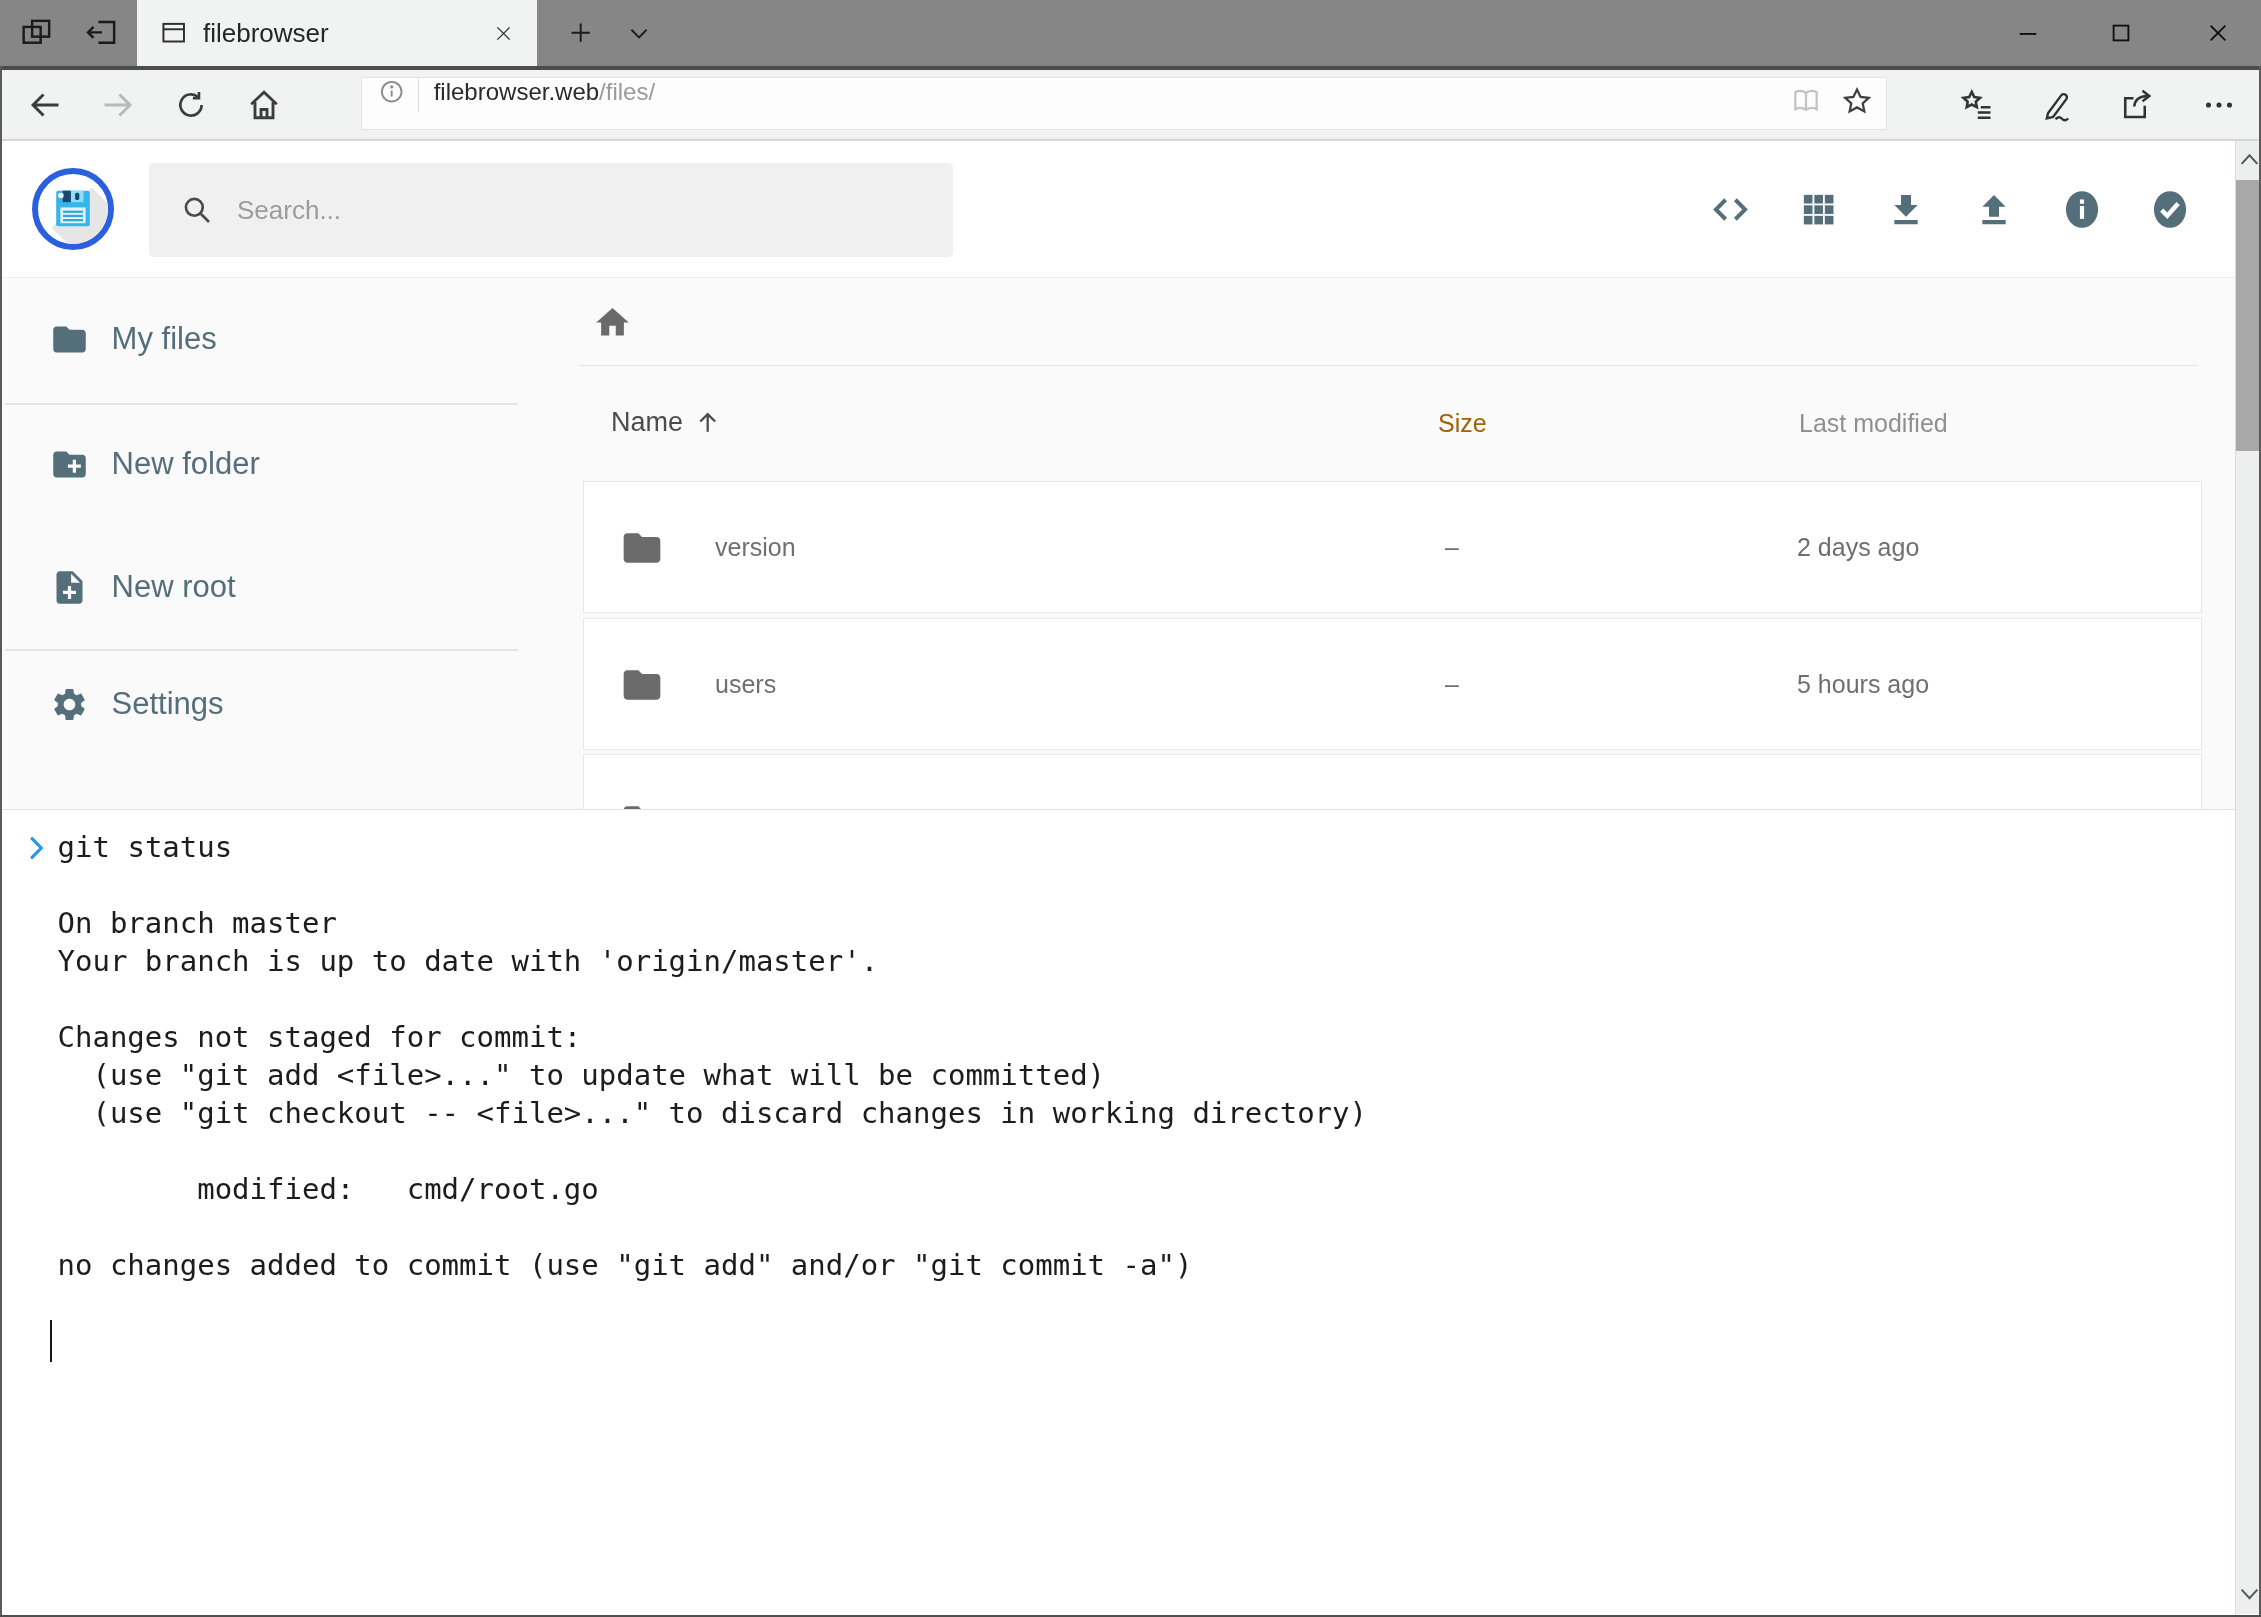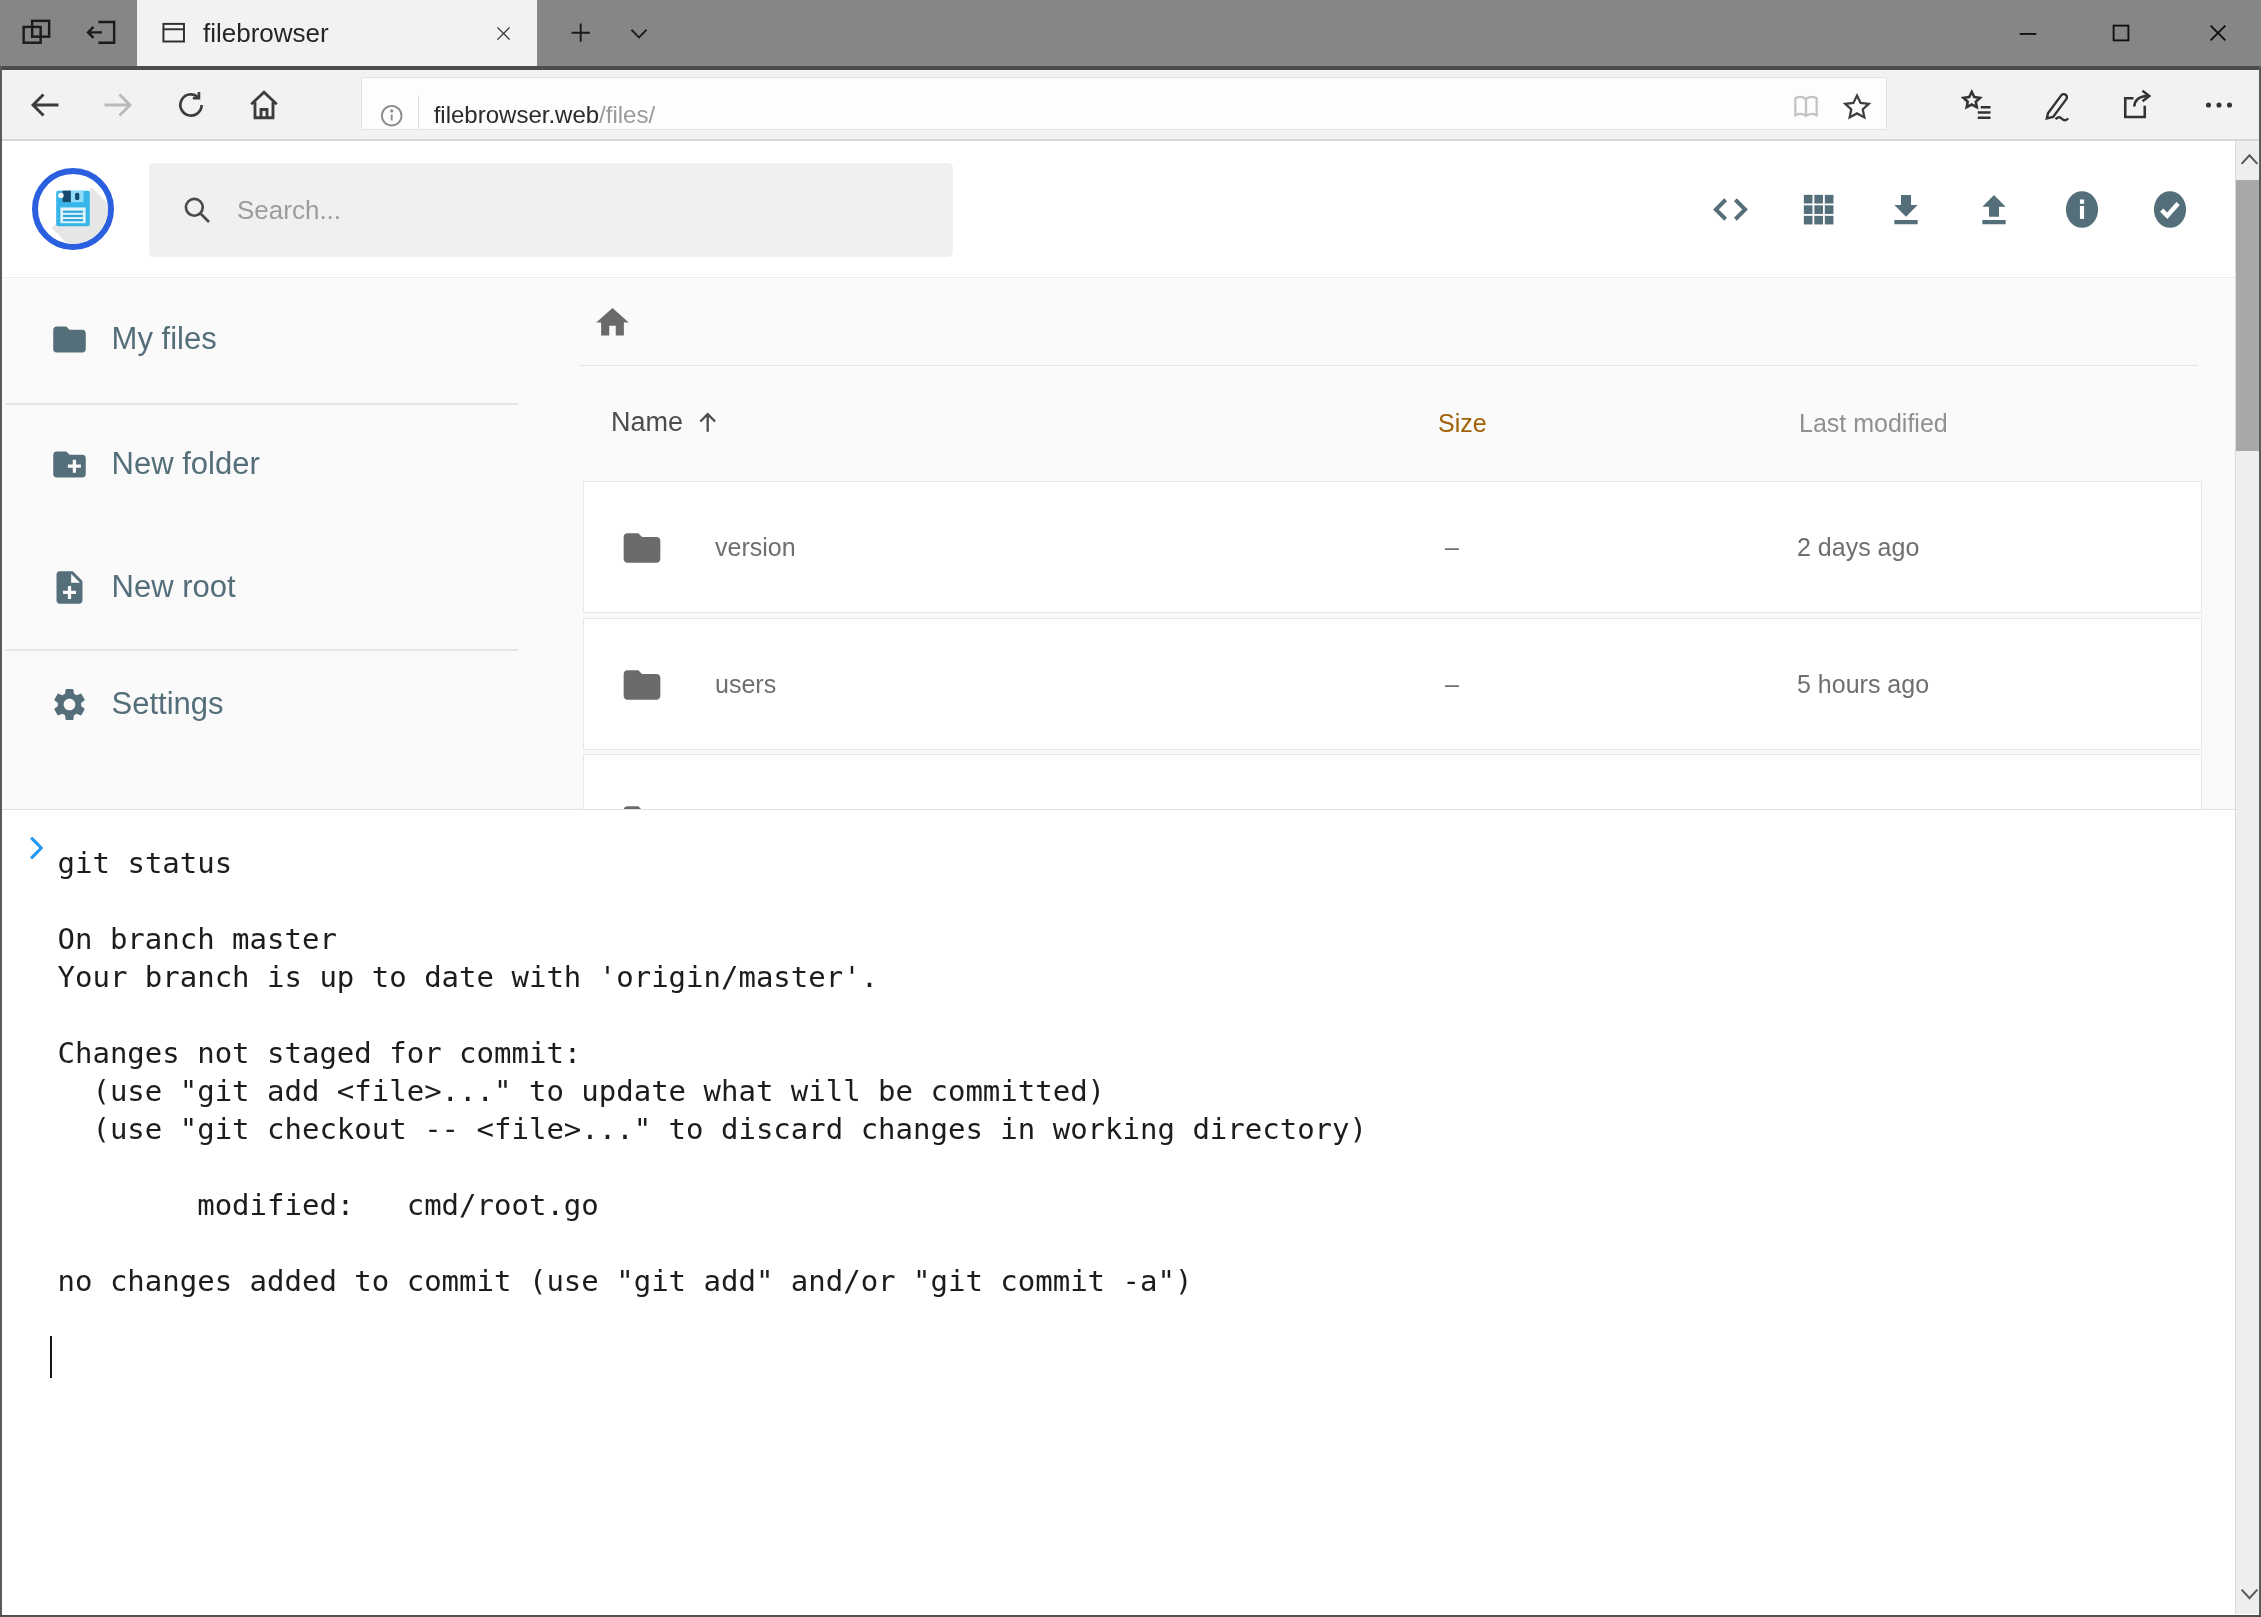--- a/index.html
+++ b/index.html
@@ -22,21 +22,21 @@
   .win-max { left:2084px; width:74px; }
   .win-close { left:2180px; width:76px; }
   .titlebar-edge { position:absolute; left:0; top:66px; width:2261px; height:4px; background:#4c4c4c; }
 
   
   .toolbar { position:absolute; left:0; top:70px; width:2261px; height:69px; background:#f1f2f2; display:flex; align-items:center; }
   .toolbar-border { position:absolute; left:0; top:139px; width:2261px; height:2.4px; background:#d7d7d7; }
   .nav-btn { width:73px; height:69px; display:flex; align-items:center; justify-content:center; color:#3c3c3c; flex:none; }
   .nav-btn.disabled { color:#b9b9b9; }
   .nav-group { display:flex; margin-left:8px; }
-  .url-field { position:absolute; left:361px; top:7.3px; width:1526px; height:53px; background:#fdfdfd; border:0.8px solid #e3e3e3; display:flex; align-items:flex-end; }
+  .url-field { position:absolute; left:361px; top:7.3px; width:1526px; height:53px; background:#fdfdfd; border:0.8px solid #e3e3e3; display:flex; align-items:flex-start; }
   .url-info { margin:0 13px 0 16px; color:#8a8a8a; }
   .url-sep { width:0.8px; height:34px; background:#dedede; margin-right:14.5px; }
   .url-text { font-size:24px; flex:1; white-space:nowrap; overflow:hidden; }
   .url-host { color:#2b2b2b; }
   .url-path { color:#9a9a9a; }
   .field-icon { width:45px; height:45px; display:flex; align-items:center; justify-content:center; margin-right:6.5px; }
   .book { color:#c3c3c3; }
   .star { color:#3f3f3f; }
   .bar-btn { position:absolute; top:0; width:78px; height:69px; display:flex; align-items:center; justify-content:center; color:#333; }
   .hub-btn { left:1938px; } .pen-btn { left:2018px; } .share-btn { left:2099px; } .more-btn { left:2180px; }
@@ -68,21 +68,21 @@
   .col-mod  { position:absolute; left:1278px; top:1.6px; font-size:25px; color:#909090; }
   .rowcard { position:absolute; left:62px; width:1619px; height:132px; background:#fff; border:0.8px solid #e7e7e7;padding-left:36px; }
   .row-1 { top:202px; } .row-2 { top:339px; } .row-3 { top:475px; }
   .rowcard svg { position:absolute; left:36px; top:44px; color:#6b6b6b; }
   .cell { position:absolute; top:0; height:130px; line-height:130px; font-size:25px; color:#6f6f6f; white-space:nowrap; }
   .c-name { left:131px; } .c-size { left:861px; } .c-mod { left:1213px; }
 
   
   .terminal { position:absolute; left:0; top:809px; width:2235px; height:806px; background:#fff; border-top:0.8px solid #e2e2e2; z-index:5; font-family:"DejaVu Sans Mono", monospace; }
   .prompt-chevron { position:absolute; left:27.4px; top:25px; }
-  .term-lines { position:absolute; left:22.6px; top:18px;margin-top:16px; }
+  .term-lines { position:absolute; left:22.6px; top:18px; }
   .tline { height:38px; line-height:38px; white-space:pre; font-size:29px; color:#1c1c1c; }
   .cmdtext { display:inline-block; padding-left:35px; }
   .cursor { display:inline-block; width:2.4px; height:42px; background:#151515; margin-left:27.4px; vertical-align:top; margin-top:-2.4px; }
 
   
   .scrollbar { position:absolute; left:2235px; top:141px; width:27px; height:1473px; background:#edefef; border-left:0.8px solid #dadada; z-index:6; }
   .sb-up, .sb-down { position:absolute; left:0; width:26px; height:36px; display:flex; align-items:center; justify-content:center; color:#5a5a5a; }
   .sb-up { top:0; } .sb-down { bottom:1.6px; }
   .sb-thumb { position:absolute; left:0; top:39px; width:26px; height:271px; background:#a8a8a8; }
 

